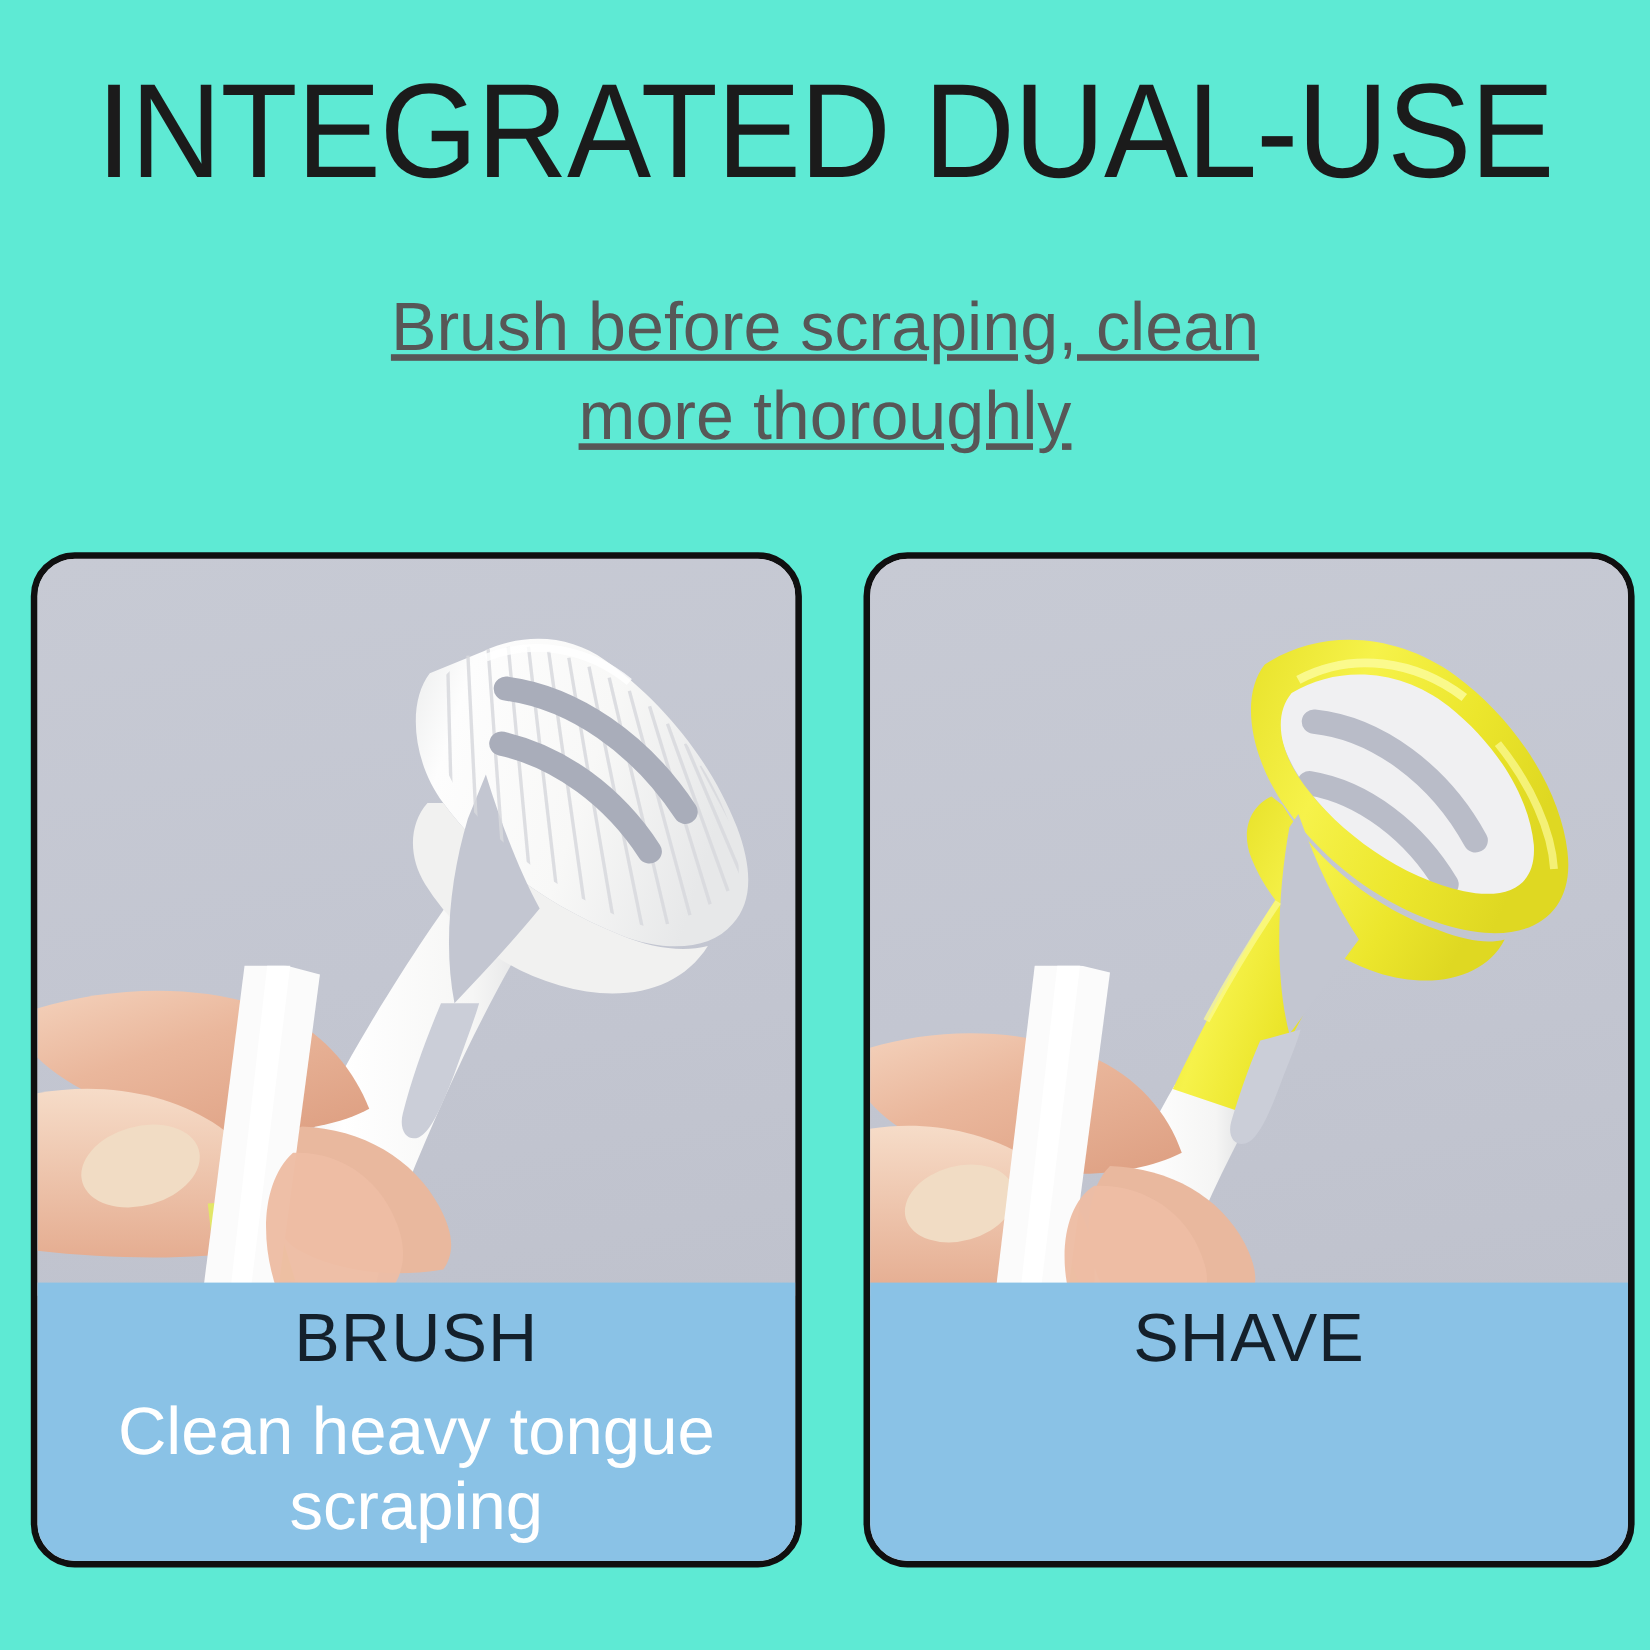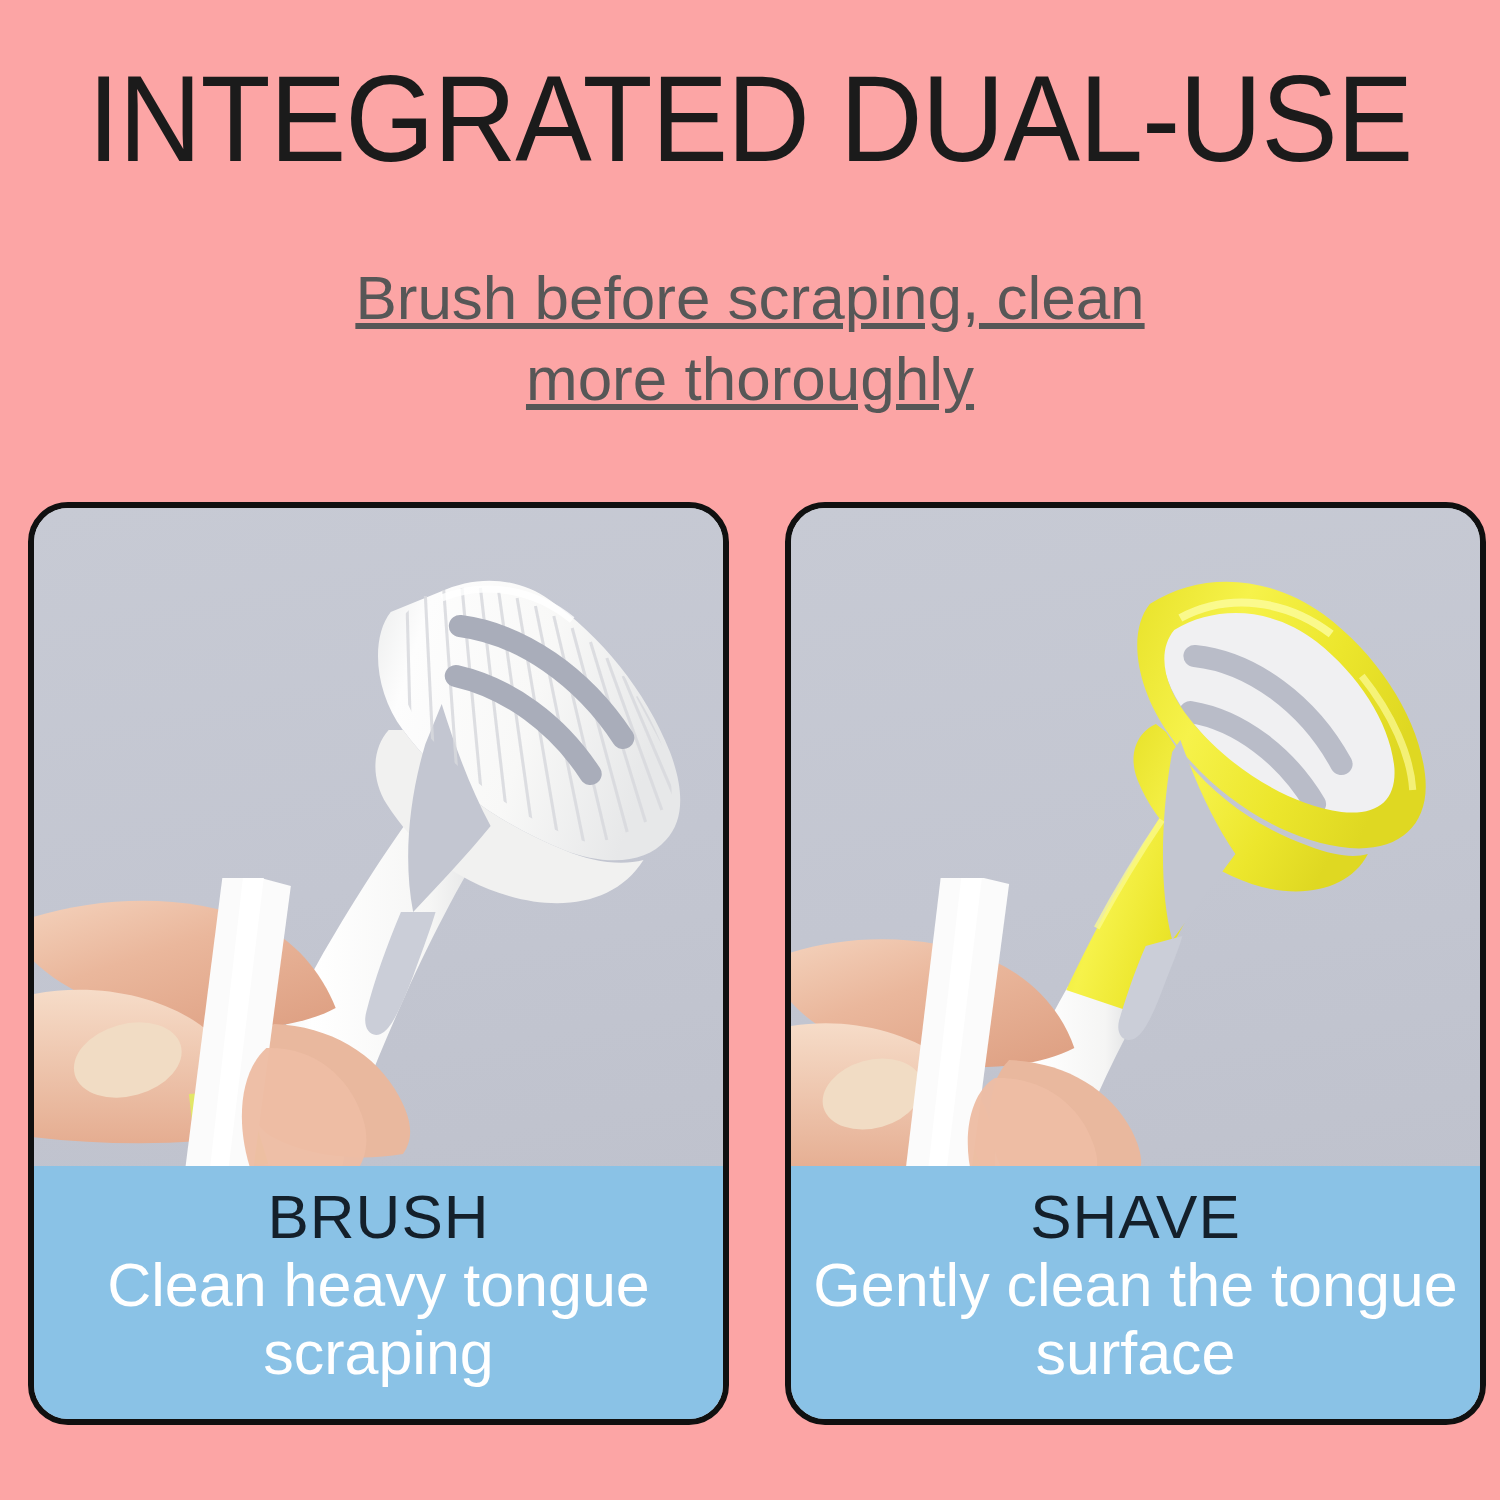--- a/index.html
+++ b/index.html
@@ -12,21 +12,21 @@
     width: 1500px;
     height: 1500px;
     overflow: hidden;
     font-family: "Liberation Sans", sans-serif;
     position: relative;
   }
 
   .page {
     position: absolute;
     inset: 0;
-    background: #fca5a5;
+    background: #5eead4;
   }
 
   
   .headline {
     position: absolute;
     left: 0;
     right: 0;
     top: 58px;
     text-align: center;
     font-size: 122px;
@@ -86,21 +86,21 @@
     box-sizing: border-box;
   }
   .caption-title {
     font-size: 62px;
     line-height: 1.05;
     color: #14202b;
     font-weight: 400;
     letter-spacing: 1px;
   }
   .caption-body {
-    margin-top: 2px;
+    margin-top: 18px;
     font-size: 61px;
     line-height: 1.12;
     color: #ffffff;
     font-weight: 400;
     padding: 0 13px;
   }
 
   
   .art {
     position: absolute;
@@ -408,20 +408,16 @@
         <path d="M200 200
                  C 244 198, 282 224, 296 264
                  C 302 280, 302 292, 296 300
                  L 178 300
                  C 168 262, 174 216, 200 200 Z" fill="#edbda4" opacity="0.97"></path>
       </svg>
     </div>
 
     <div class="caption">
       <div class="caption-title">SHAVE</div>
-      <div class="caption-body">
-        <div>Gently clean the tongue</div>
-        <div>surface</div>
-      </div>
     </div>
   </div>
 
 </div>
 
 </body></html>

